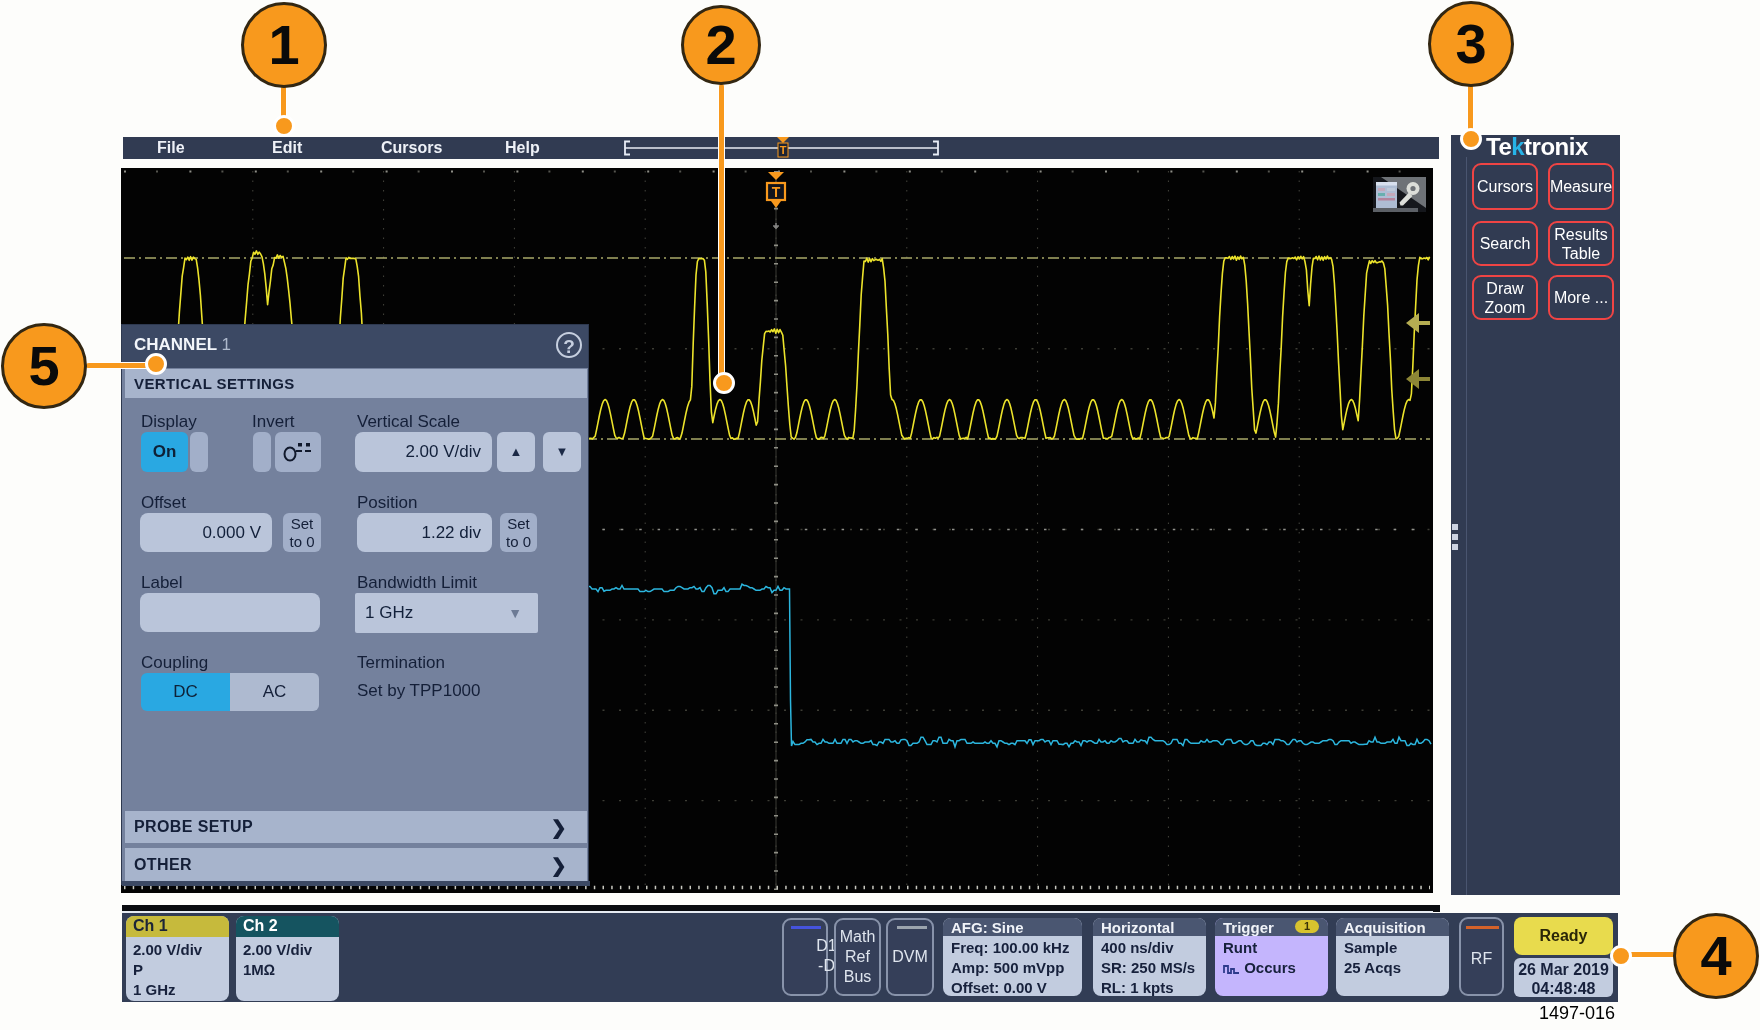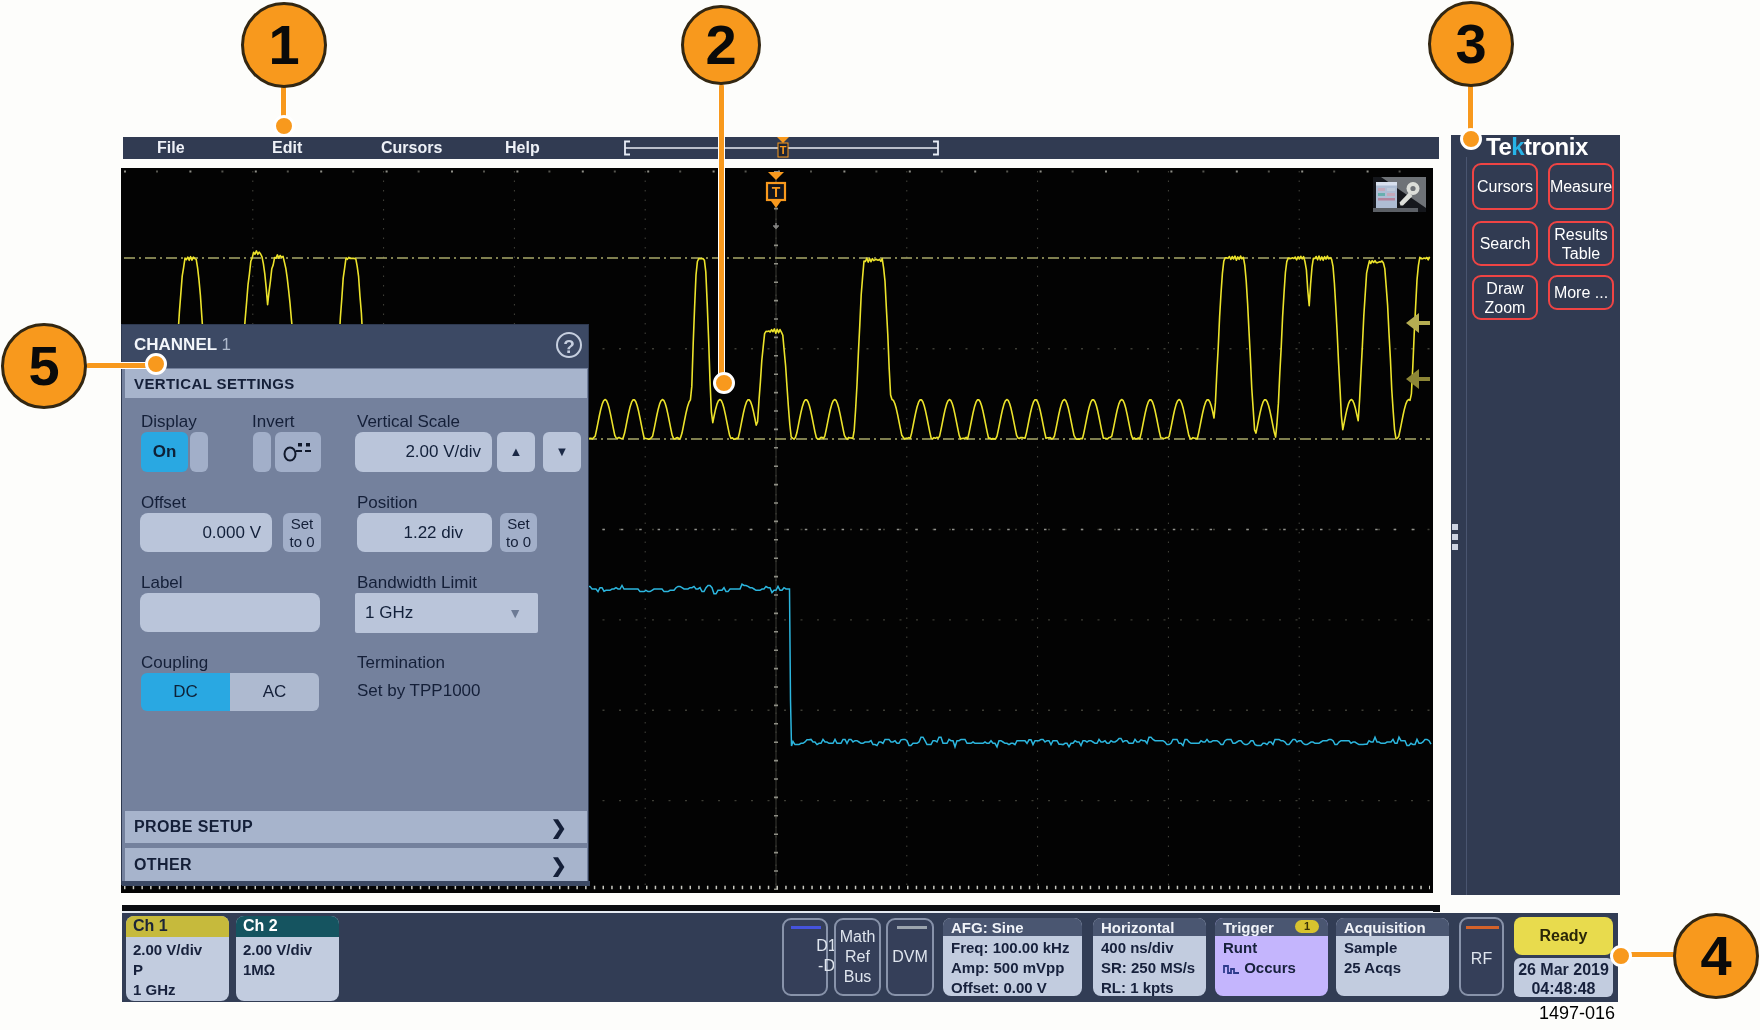--- a/index.html
+++ b/index.html
@@ -140,21 +140,21 @@
   </div>
   <div class="lbl" style="left:235px;top:87px;">Vertical Scale</div>
   <div class="inp" style="left:233px;top:107px;width:137px;height:40px;line-height:40px;text-align:right;padding-right:11px;box-sizing:border-box;">2.00 V/div</div>
   <div class="sbtn" style="left:375px;top:107px;width:38px;height:40px;background:#bac5da;color:#1b2946;font-size:13px;text-align:center;line-height:40px;">▲</div>
   <div class="sbtn" style="left:421px;top:107px;width:38px;height:40px;background:#bac5da;color:#1b2946;font-size:13px;text-align:center;line-height:40px;">▼</div>
 
   <div class="lbl" style="left:19px;top:168px;">Offset</div>
   <div class="inp" style="left:18px;top:188px;width:132px;height:39px;line-height:39px;text-align:right;padding-right:11px;box-sizing:border-box;">0.000 V</div>
   <div class="sbtn" style="left:161px;top:188px;width:38px;height:39px;font-size:15px;text-align:center;line-height:18px;padding-top:2px;box-sizing:border-box;">Set<br>to 0</div>
   <div class="lbl" style="left:235px;top:168px;">Position</div>
-  <div class="inp" style="left:235px;top:188px;width:135px;height:39px;line-height:39px;text-align:right;padding-right:29px;box-sizing:border-box;">1.22 div</div>
+  <div class="inp" style="left:235px;top:188px;width:135px;height:39px;line-height:39px;text-align:right;padding-right:11px;box-sizing:border-box;">1.22 div</div>
   <div class="sbtn" style="left:378px;top:188px;width:37px;height:39px;font-size:15px;text-align:center;line-height:18px;padding-top:2px;box-sizing:border-box;">Set<br>to 0</div>
 
   <div class="lbl" style="left:19px;top:248px;">Label</div>
   <div class="inp" style="left:18px;top:268px;width:180px;height:39px;"></div>
   <div class="lbl" style="left:235px;top:248px;">Bandwidth Limit</div>
   <div class="inp" style="left:233px;top:268px;width:183px;height:40px;border-radius:2px;line-height:40px;padding-left:10px;box-sizing:border-box;">1 GHz<span style="position:absolute;right:16px;top:0;color:#6d7b95;font-size:14px;">▼</span></div>
 
   <div class="lbl" style="left:19px;top:328px;">Coupling</div>
   <div class="sbtn cyanbtn" style="left:19px;top:348px;width:89px;height:38px;border-radius:6px 0 0 6px;font-size:17px;text-align:center;line-height:38px;color:#0e2137;">DC</div>
   <div class="sbtn" style="left:108px;top:348px;width:89px;height:38px;border-radius:0 6px 6px 0;background:#aebad0;font-size:17px;text-align:center;line-height:38px;">AC</div>
@@ -173,21 +173,21 @@
 </div>
 
 <div class="abs rpanel">
   <div class="abs" style="left:35px;top:-2px;font-size:24px;font-weight:bold;color:#fff;letter-spacing:-0.5px;">Te<span style="color:#26b3e8;">k</span>tronix</div>
   <div class="abs" style="left:15px;top:22px;width:1px;height:738px;background:#4a5570;"></div>
   <div class="rbtn" style="left:21px;top:28px;width:66px;height:47px;">Cursors</div>
   <div class="rbtn" style="left:97px;top:28px;width:66px;height:47px;">Measure</div>
   <div class="rbtn" style="left:21px;top:86px;width:66px;height:45px;">Search</div>
   <div class="rbtn" style="left:97px;top:86px;width:66px;height:45px;">Results<br>Table</div>
   <div class="rbtn" style="left:21px;top:140px;width:66px;height:45px;">Draw<br>Zoom</div>
-  <div class="rbtn" style="left:97px;top:140px;width:66px;height:35px;">More ...</div>
+  <div class="rbtn" style="left:97px;top:140px;width:66px;height:45px;">More ...</div>
   <div class="abs" style="left:1px;top:389px;width:6px;height:6px;background:#ccd3e2;"></div>
   <div class="abs" style="left:1px;top:399px;width:6px;height:6px;background:#ccd3e2;"></div>
   <div class="abs" style="left:1px;top:409px;width:6px;height:6px;background:#ccd3e2;"></div>
 </div>
 
 <div class="abs" style="left:122px;top:905px;width:1318px;height:7px;background:#0a0c10;"></div>
 <div class="abs" style="left:122px;top:911px;width:1311px;height:2px;background:#e6ebf2;"></div>
 <div class="abs bbar">
   <div class="badge" style="left:4px;top:3px;width:103px;height:85px;background:#c2ccdf;">
     <div style="height:21px;background:#c6ba3c;color:#1c2538;font-size:16px;font-weight:bold;padding:1px 0 0 7px;box-sizing:border-box;">Ch 1</div>

